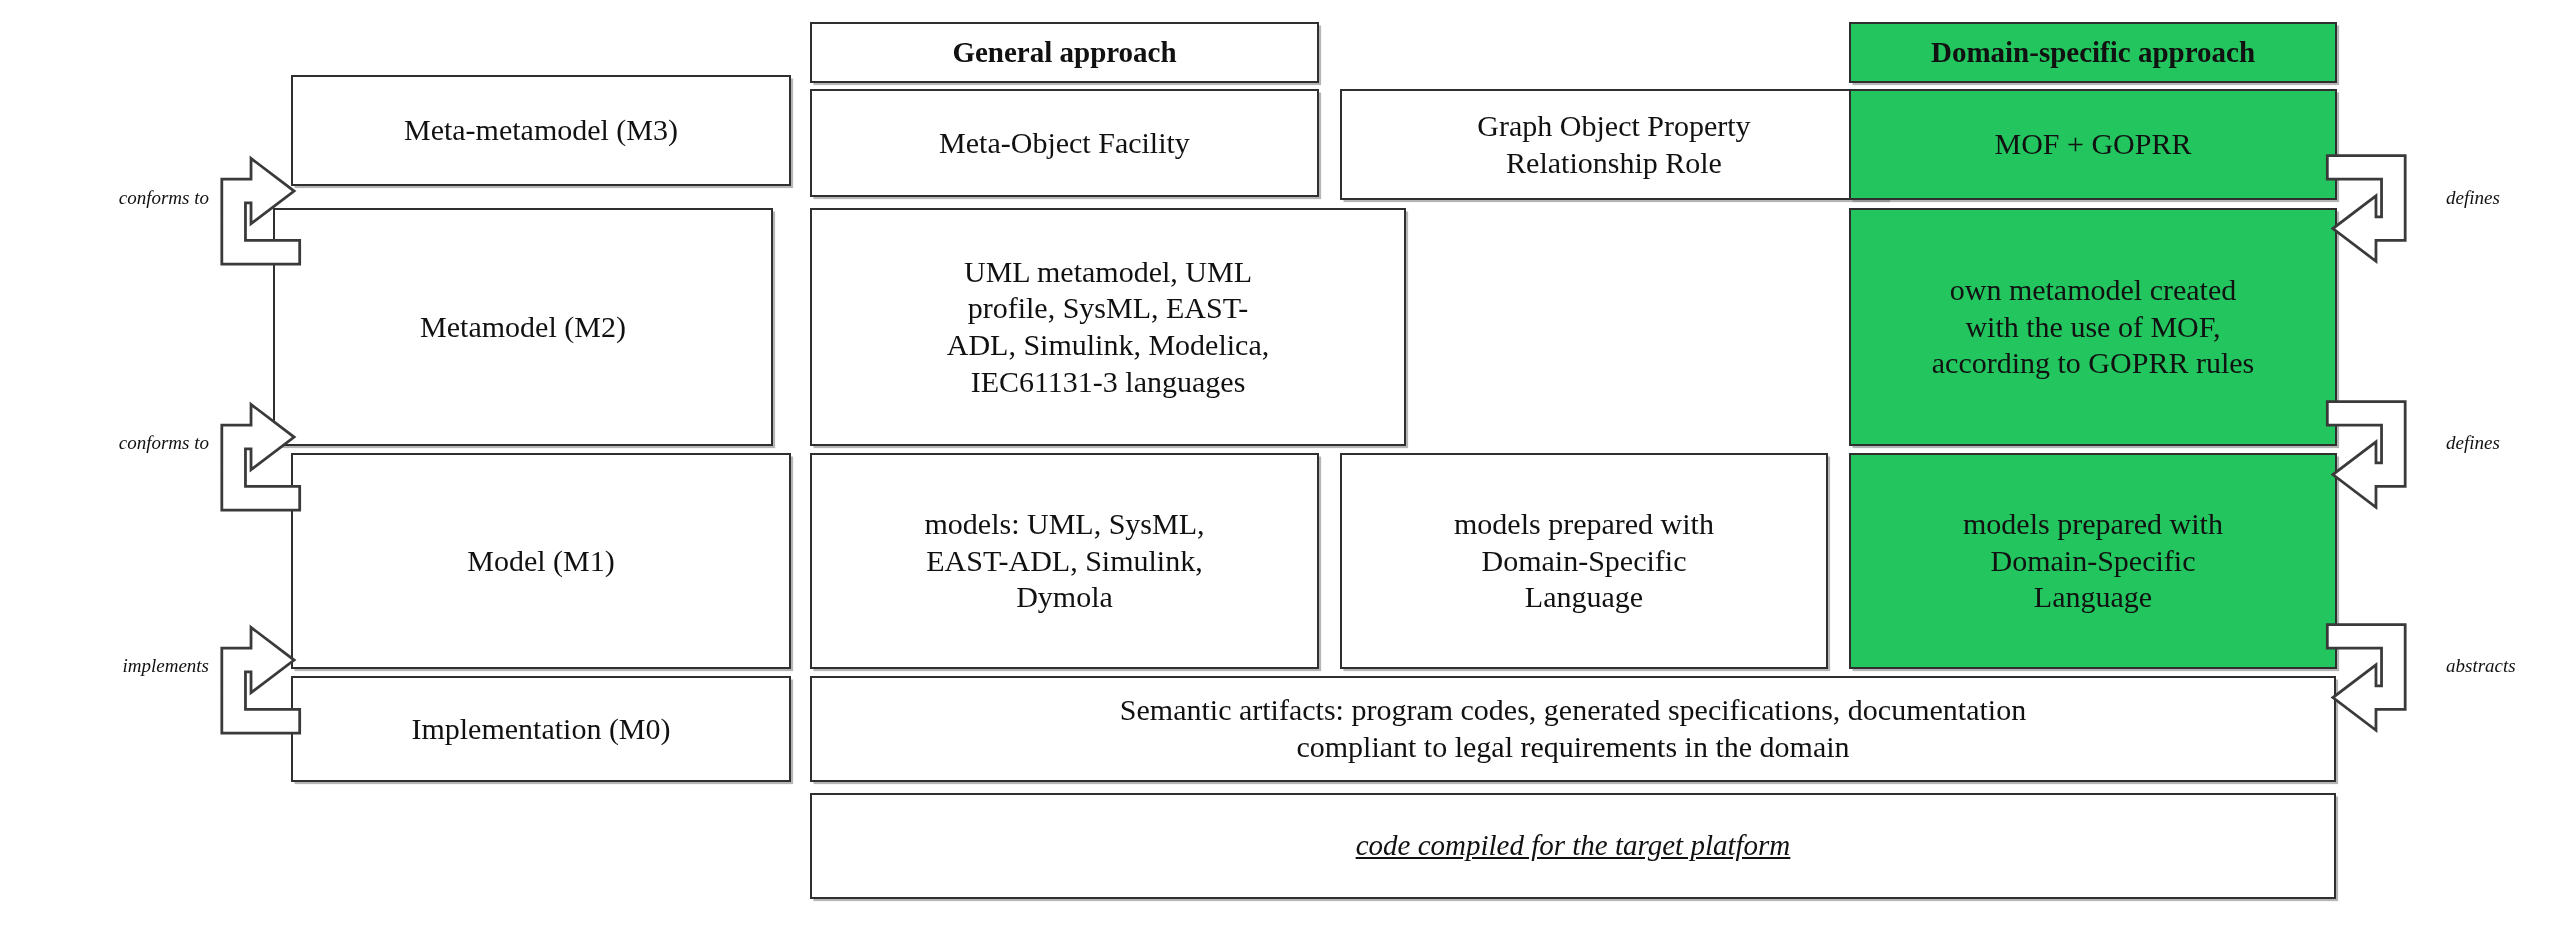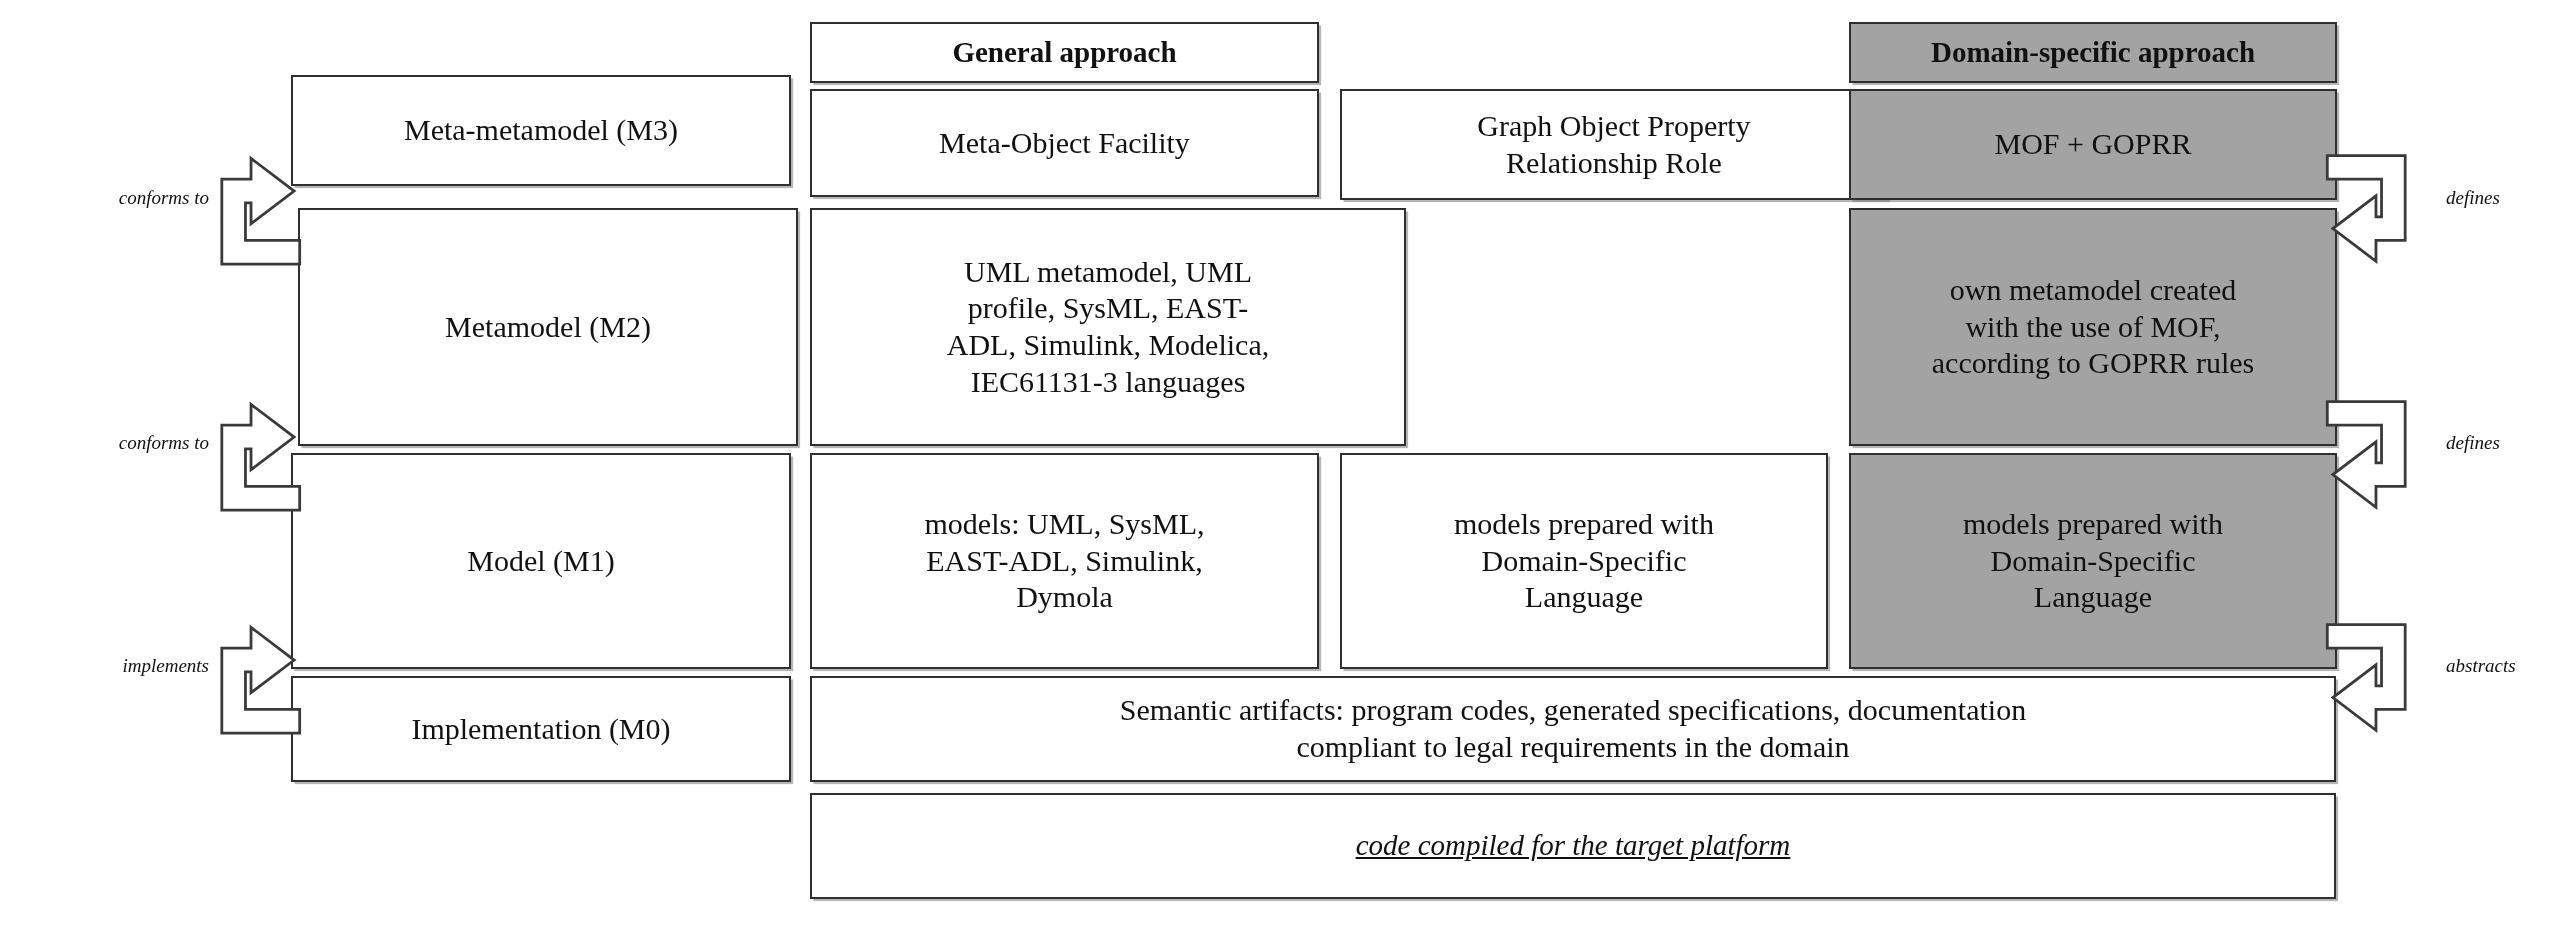--- a/index.html
+++ b/index.html
@@ -19,21 +19,21 @@
     background:#ffffff;
     box-shadow:2.8px 2.8px 0 -0.7px rgba(120,120,120,.55);
     display:flex;
     align-items:center;
     justify-content:center;
     text-align:center;
     line-height:1.22;
     font-size:30px;
     padding:14px 11px;
   }
-  .box.shaded{background:#a3a3a3;}
+  .box.shaded{background:#22c55e;}
   .box.head{font-weight:bold;font-size:29px;}
   .box.italic{font-style:italic;font-size:29px;text-decoration:underline;}
   .box .txt{display:block;white-space:pre-line;}
 
   
   .rel-label{
     position:absolute;
     font-style:italic;
     font-size:19px;
     color:#111;
@@ -57,21 +57,21 @@
 
 
   <div class="box head shaded" style="left:1849px;top:22px;width:488px;height:61px;">
     <span class="txt">Domain-specific approach</span>
   </div>
 
   <div class="box" style="left:291px;top:75px;width:500px;height:111px;">
     <span class="txt">Meta-metamodel (M3)</span>
   </div>
 
-  <div class="box" style="left:298px;top:208px;width:500px;height:238px;">
+  <div class="box" style="left:273px;top:208px;width:500px;height:238px;">
     <span class="txt">Metamodel (M2)</span>
   </div>
 
   <div class="box" style="left:291px;top:453px;width:500px;height:216px;">
     <span class="txt">Model (M1)</span>
   </div>
 
   <div class="box" style="left:291px;top:676px;width:500px;height:106px;">
     <span class="txt">Implementation (M0)</span>
   </div>

